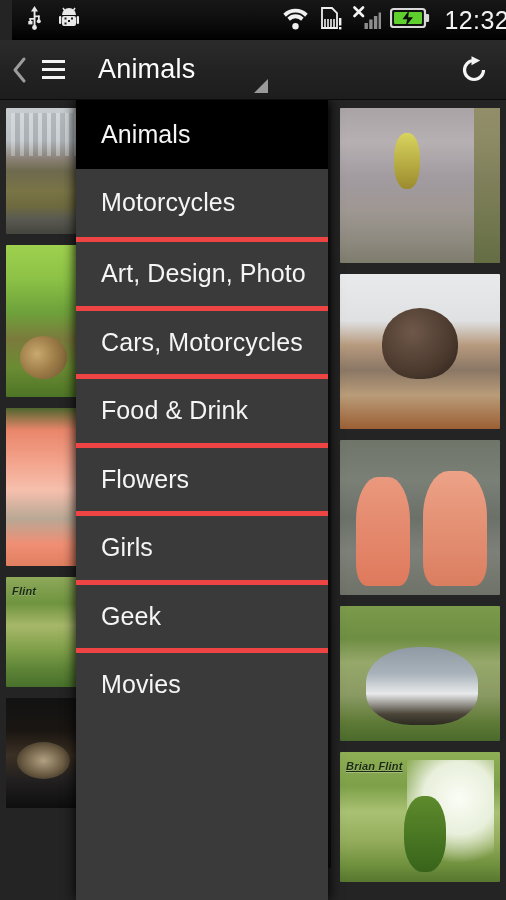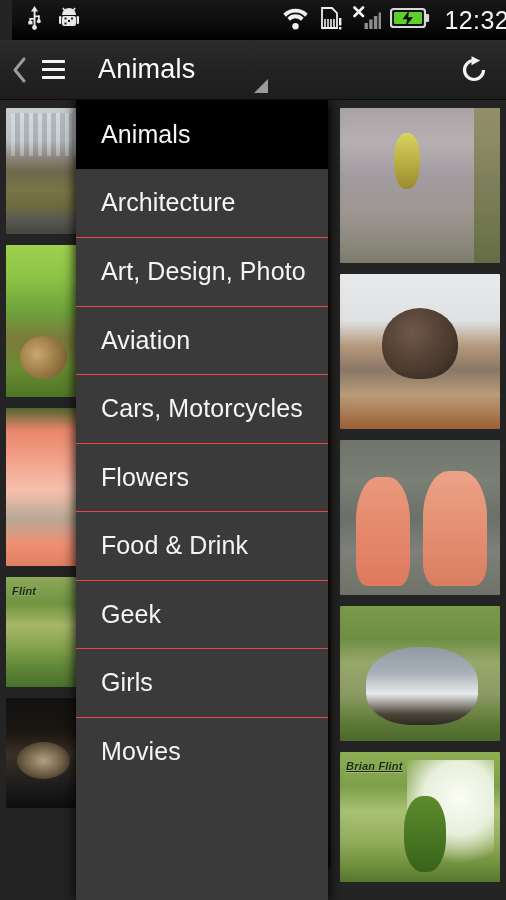--- a/index.html
+++ b/index.html
@@ -144,21 +144,21 @@
     width: 252px; height: 800px;
     background: #3a3a3a;
     box-shadow: 3px 0 10px rgba(0,0,0,.65), -3px 0 10px rgba(0,0,0,.55);
     z-index: 25;
     overflow: hidden;
   }
   .dd-item {
     height: 68.5px;
     display: flex; align-items: center;
     padding-left: 25px;
-    border-top: 1px solid #ef4444;
+    border-top: 5px solid #ef4444;
     color: #f5f5f5; font-size: 25px; font-weight: 400;
     letter-spacing: 0.1px; line-height: 1;
     white-space: nowrap;
   }
   .dd-item:first-child { border-top: none; }
   .dd-item.selected { background: #000; border-top: none; }
   .dd-item.selected + .dd-item { border-top: none; }
 </style>
 </head>
 <body>
@@ -184,28 +184,27 @@
         <div class="ph img-flam-r" style="height: 155px;"></div>
         <div class="ph img-pigeon" style="height: 135px;"></div>
         <div class="ph img-beetle" style="height: 130px;">
           <span class="wm" style="left: 6px; top: 8px; text-decoration: underline;">Brian Flint</span>
         </div>
       </div>
   </div>
 
   <div class="dropdown" id="dropdown">
       <div class="dd-item selected">Animals</div>
-      <div class="dd-item">Architecture</div>
+      <div class="dd-item">Motorcycles</div>
       <div class="dd-item">Art, Design, Photo</div>
-      <div class="dd-item">Aviation</div>
       <div class="dd-item">Cars, Motorcycles</div>
+      <div class="dd-item">Food &amp; Drink</div>
       <div class="dd-item">Flowers</div>
-      <div class="dd-item">Food &amp; Drink</div>
+      <div class="dd-item">Girls</div>
       <div class="dd-item">Geek</div>
-      <div class="dd-item">Girls</div>
       <div class="dd-item">Movies</div>
     </div>
 
   <div class="action-bar">
     <div class="ab-back">
       <svg width="15" height="28" viewBox="0 0 15 28" aria-hidden="true">
         <polyline points="12,3 3,14 12,25" fill="none" stroke="#9d9d9d" stroke-width="3" stroke-linecap="round" stroke-linejoin="round"></polyline>
       </svg>
     </div>
     <div class="ab-menu">

